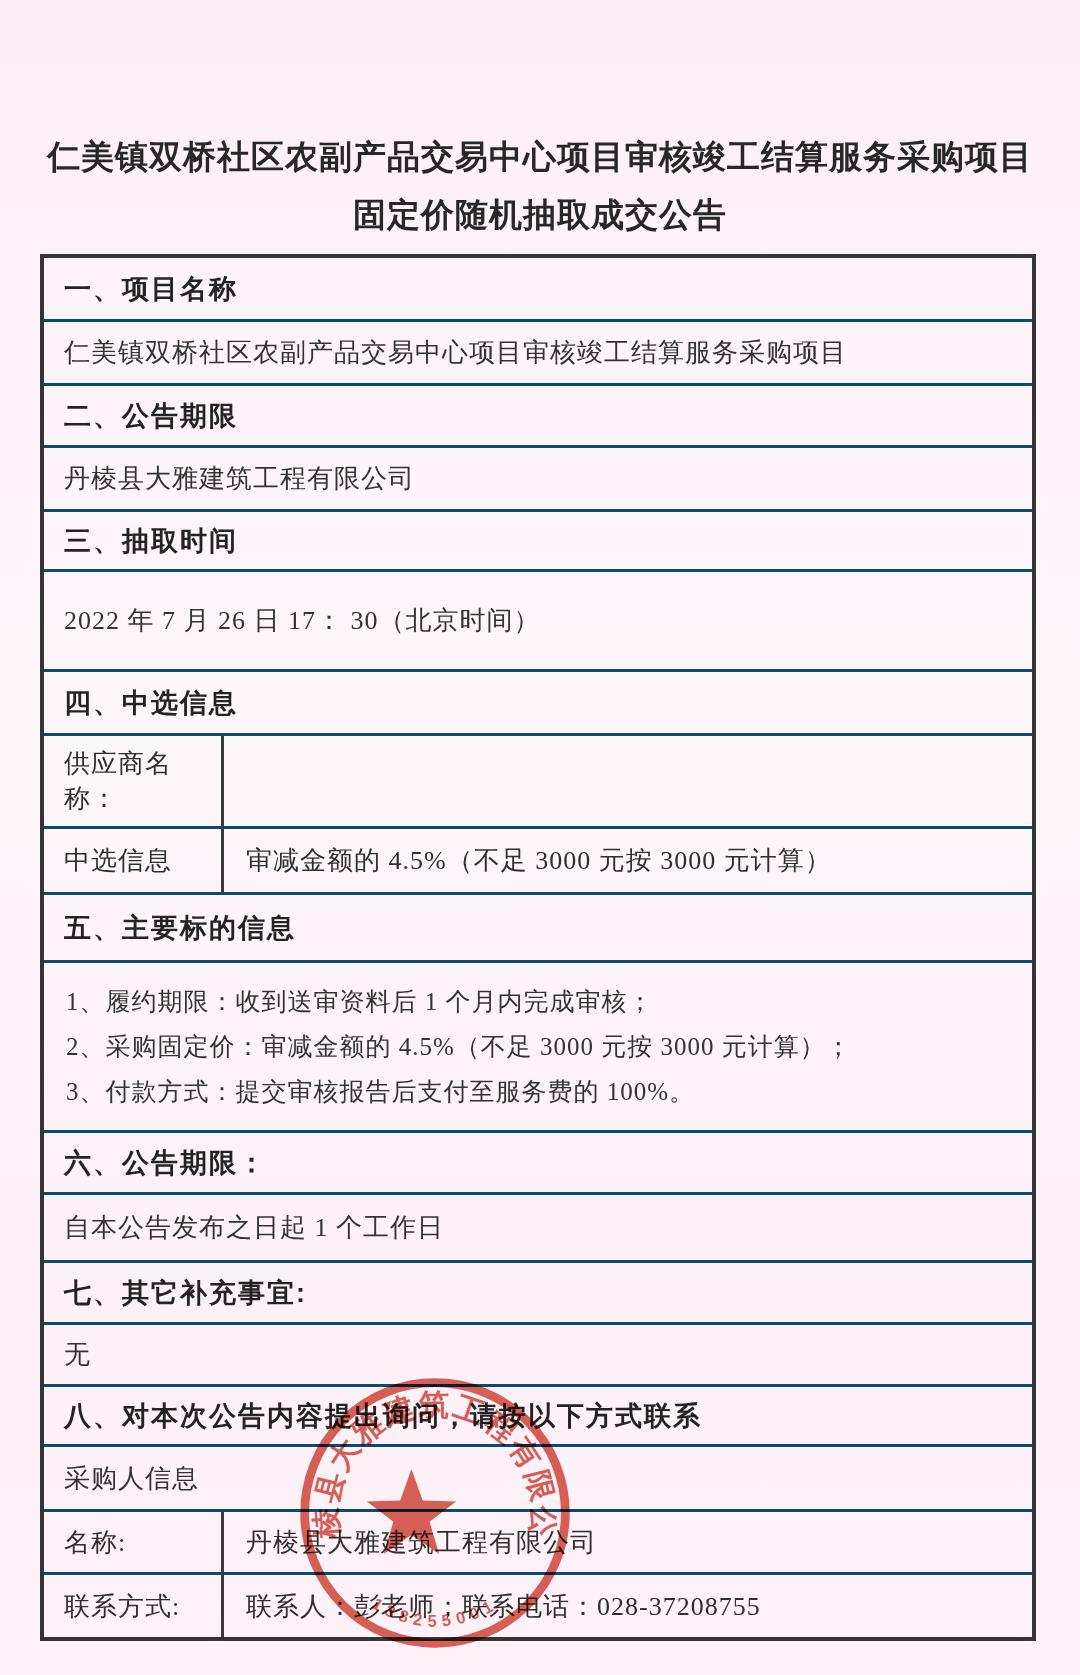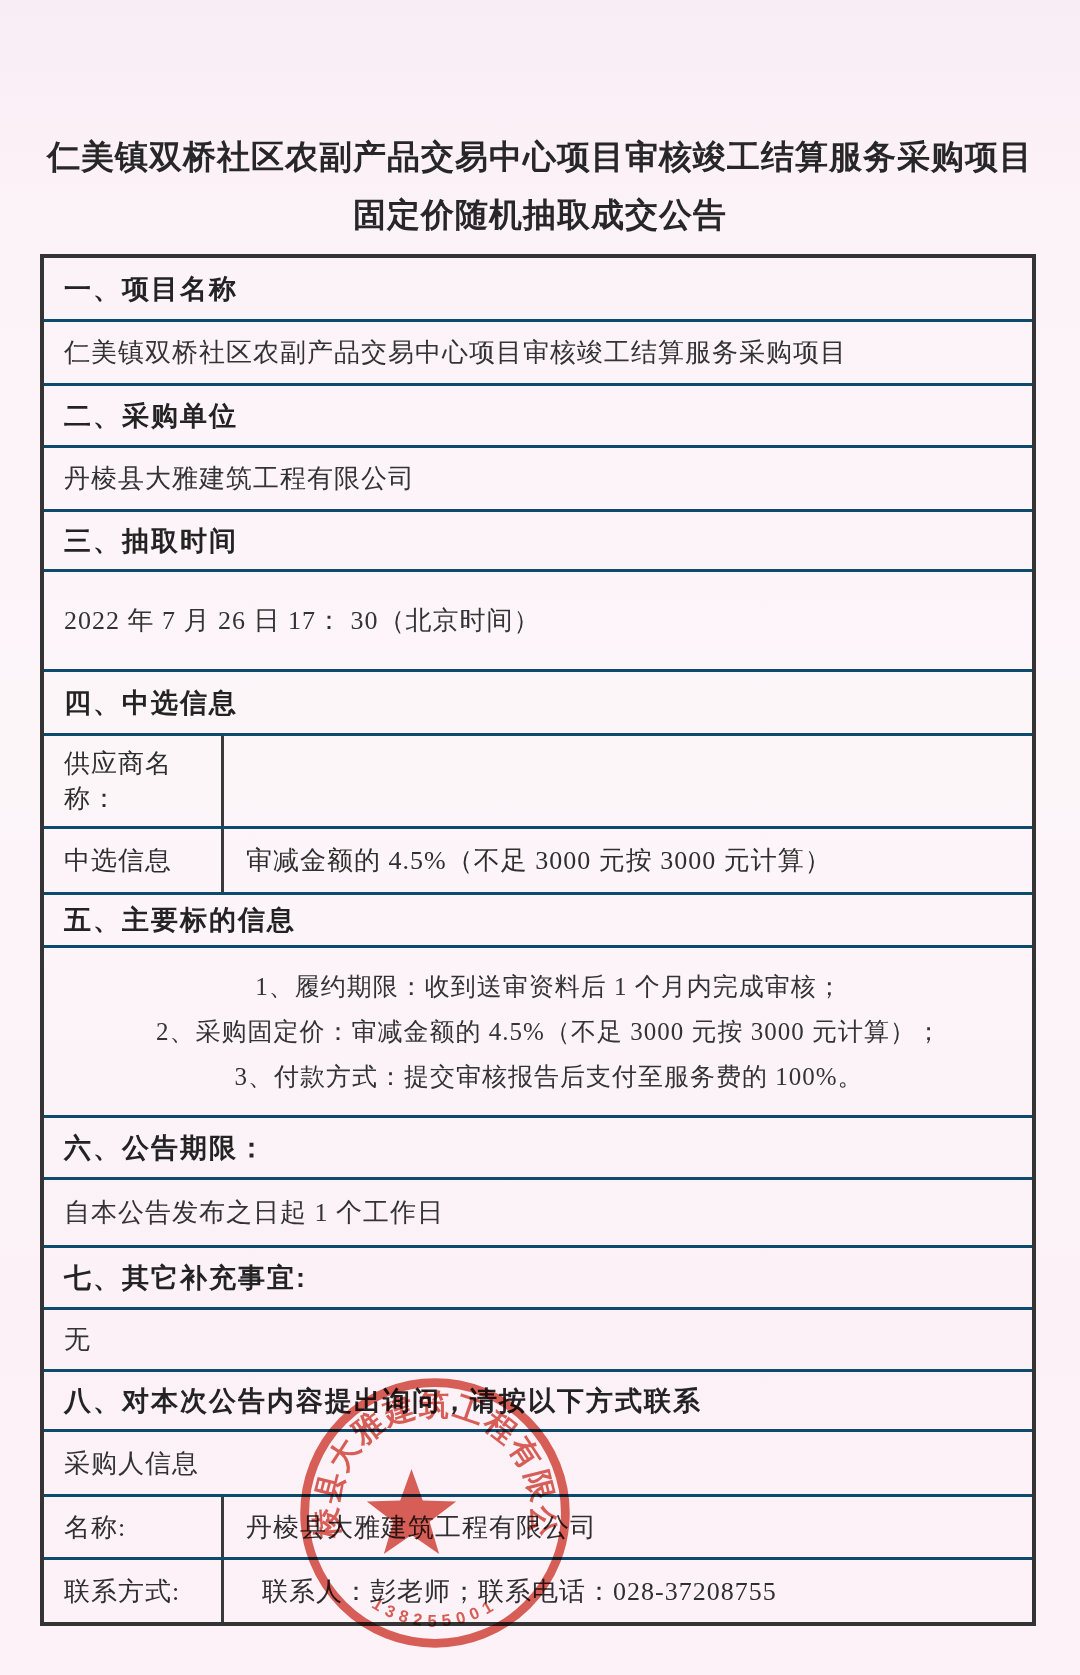--- a/index.html
+++ b/index.html
@@ -29,21 +29,21 @@
     width: 996px;
     border: 4px solid #343434;
     background: transparent;
   }
   .row {
     display: flex;
     align-items: center;
     border-bottom: 3px solid #0c4a6e;
     padding-left: 20px;
   }
-  .row:last-child { border-bottom: none; gap: 16px; }
+  .row:last-child { border-bottom: none; }
   .row.hdr {
     font-family: "Liberation Sans", sans-serif;
     font-weight: 700;
     font-size: 27px;
     color: #232323;
     letter-spacing: 2px;
   }
   .row.txt {
     font-size: 26px;
     color: #333333;
@@ -63,21 +63,21 @@
   .pair .value-cell {
     flex: 1;
     display: flex;
     align-items: center;
     padding-left: 22px;
     font-size: 26px;
     letter-spacing: 1px;
   }
   .row.list {
     flex-direction: column;
-    align-items: center;
+    align-items: flex-start;
     justify-content: space-evenly;
     padding: 10px 0 10px 22px;
   }
   .list .list-line {
     font-size: 25px;
     letter-spacing: 1px;
     color: #333333;
   }
   .seal {
     position: absolute;
@@ -91,35 +91,35 @@
 <body>
 
 <div class="title-block">
   <div class="title-line">仁美镇双桥社区农副产品交易中心项目审核竣工结算服务采购项目</div>
   <div class="title-line">固定价随机抽取成交公告</div>
 </div>
 
 <div class="doc-table">
   <div class="row hdr" style="height:64px">一、项目名称</div>
   <div class="row txt" style="height:64px">仁美镇双桥社区农副产品交易中心项目审核竣工结算服务采购项目</div>
-  <div class="row hdr" style="height:62px">二、采购单位</div>
+  <div class="row hdr" style="height:62px">二、公告期限</div>
   <div class="row txt" style="height:64px">丹棱县大雅建筑工程有限公司</div>
   <div class="row hdr" style="height:60px">三、抽取时间</div>
   <div class="row txt" style="height:100px">2022 年 7 月 26 日 17： 30（北京时间）</div>
   <div class="row hdr" style="height:64px">四、中选信息</div>
 
   <div class="row pair" style="height:93px">
     <div class="label-cell">供应商名称：</div>
   </div>
   <div class="row pair" style="height:66px">
     <div class="label-cell">中选信息</div>
     <div class="value-cell">审减金额的 4.5%（不足 3000 元按 3000 元计算）</div>
   </div>
 
-  <div class="row hdr" style="height:53px">五、主要标的信息</div>
+  <div class="row hdr" style="height:68px">五、主要标的信息</div>
 
   <div class="row list" style="height:170px">
     <div class="list-line">1、履约期限：收到送审资料后 1 个月内完成审核；</div>
     <div class="list-line">2、采购固定价：审减金额的 4.5%（不足 3000 元按 3000 元计算）；</div>
     <div class="list-line">3、付款方式：提交审核报告后支付至服务费的 100%。</div>
   </div>
 
   <div class="row hdr" style="height:62px">六、公告期限：</div>
   <div class="row txt" style="height:68px">自本公告发布之日起 1 个工作日</div>
   <div class="row hdr" style="height:62px">七、其它补充事宜:</div>

